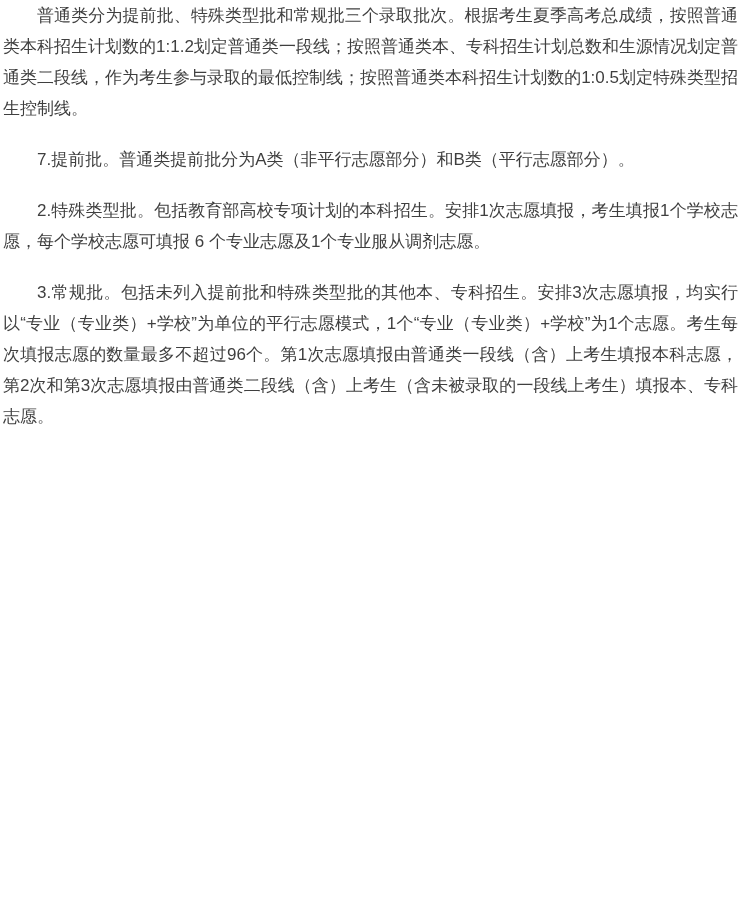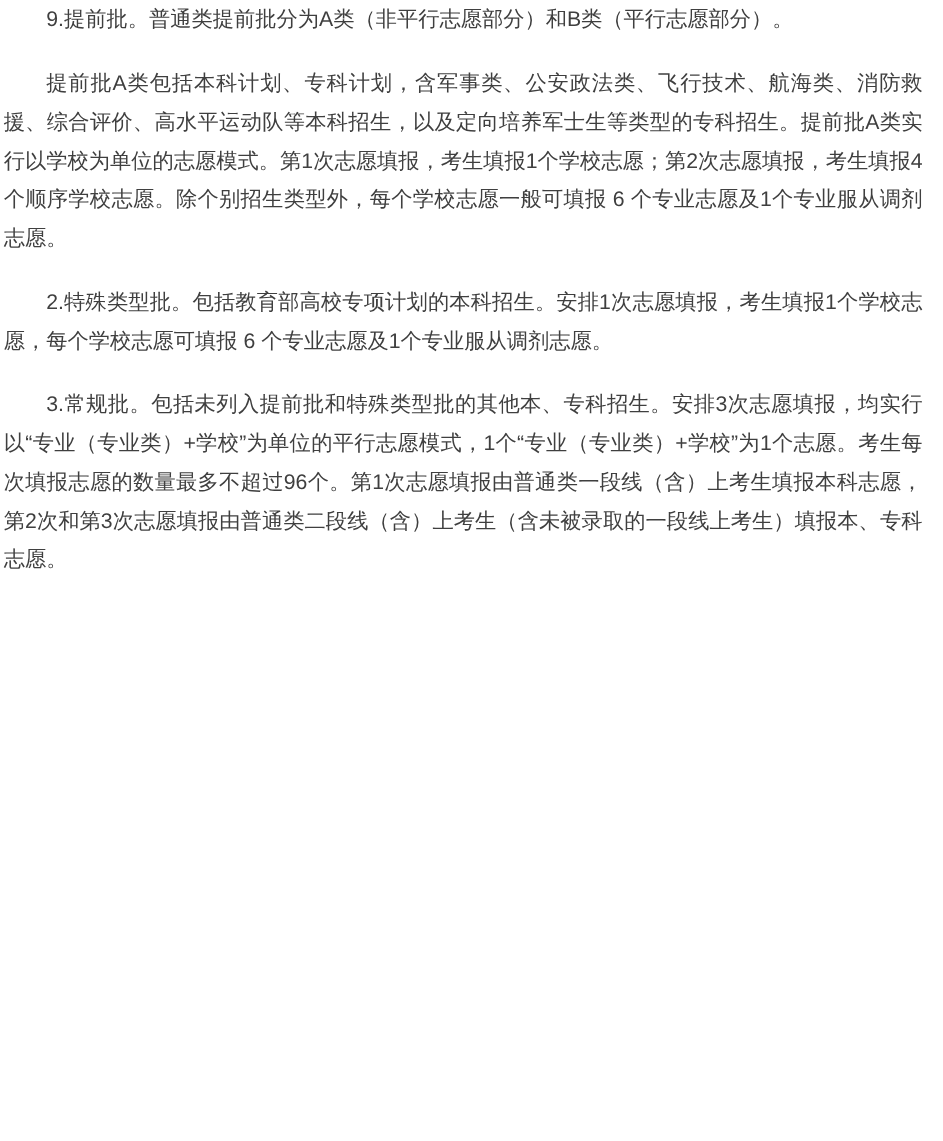--- a/index.html
+++ b/index.html
@@ -31,18 +31,18 @@
   }
   .doc p:last-child {
     margin-bottom: 0;
   }
 </style>
 </head>
 <body>
 
 <div class="page">
   <div class="doc">
-    <p>9.提前批。普通类提前批分为A类（非平行志愿部分）和B类（平行志愿部分）。</p>
-    <p>提前批A类包括本科计划、专科计划，含军事类、公安政法类、飞行技术、航海类、消防救援、综合评价、高水平运动队等本科招生，以及定向培养军士生等类型的专科招生。提前批A类实行以学校为单位的志愿模式。第1次志愿填报，考生填报1个学校志愿；第2次志愿填报，考生填报4个顺序学校志愿。除个别招生类型外，每个学校志愿一般可填报 6 个专业志愿及1个专业服从调剂志愿。</p>
+    <p>普通类分为提前批、特殊类型批和常规批三个录取批次。根据考生夏季高考总成绩，按照普通类本科招生计划数的1:1.2划定普通类一段线；按照普通类本、专科招生计划总数和生源情况划定普通类二段线，作为考生参与录取的最低控制线；按照普通类本科招生计划数的1:0.5划定特殊类型招生控制线。</p>
+    <p>7.提前批。普通类提前批分为A类（非平行志愿部分）和B类（平行志愿部分）。</p>
     <p>2.特殊类型批。包括教育部高校专项计划的本科招生。安排1次志愿填报，考生填报1个学校志愿，每个学校志愿可填报 6 个专业志愿及1个专业服从调剂志愿。</p>
     <p>3.常规批。包括未列入提前批和特殊类型批的其他本、专科招生。安排3次志愿填报，均实行以“专业（专业类）+学校”为单位的平行志愿模式，1个“专业（专业类）+学校”为1个志愿。考生每次填报志愿的数量最多不超过96个。第1次志愿填报由普通类一段线（含）上考生填报本科志愿，第2次和第3次志愿填报由普通类二段线（含）上考生（含未被录取的一段线上考生）填报本、专科志愿。</p>
   </div>
 </div>
 
 </body></html>

